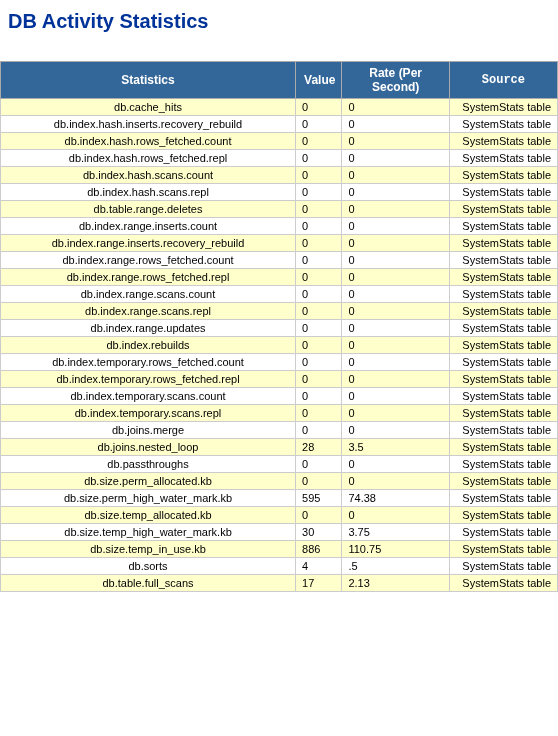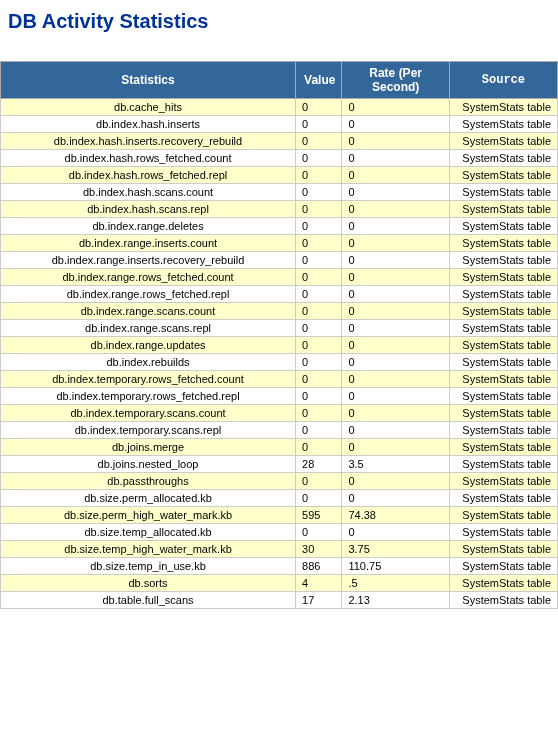--- a/index.html
+++ b/index.html
@@ -73,26 +73,20 @@
     </tr>
   </thead>
   <tbody id="table-body">
   <tr>
         <td class="stat-name">db.cache_hits</td>
         <td class="value-col">0</td>
         <td class="rate-col">0</td>
         <td class="source-col">SystemStats table</td>
       </tr>
       <tr>
-        <td class="stat-name">db.index.hash.inserts</td>
-        <td class="value-col">0</td>
-        <td class="rate-col">0</td>
-        <td class="source-col">SystemStats table</td>
-      </tr>
-      <tr>
         <td class="stat-name">db.index.hash.inserts.recovery_rebuild</td>
         <td class="value-col">0</td>
         <td class="rate-col">0</td>
         <td class="source-col">SystemStats table</td>
       </tr>
       <tr>
         <td class="stat-name">db.index.hash.rows_fetched.count</td>
         <td class="value-col">0</td>
         <td class="rate-col">0</td>
         <td class="source-col">SystemStats table</td>
@@ -109,21 +103,21 @@
         <td class="rate-col">0</td>
         <td class="source-col">SystemStats table</td>
       </tr>
       <tr>
         <td class="stat-name">db.index.hash.scans.repl</td>
         <td class="value-col">0</td>
         <td class="rate-col">0</td>
         <td class="source-col">SystemStats table</td>
       </tr>
       <tr>
-        <td class="stat-name">db.index.range.deletes</td>
+        <td class="stat-name">db.table.range.deletes</td>
         <td class="value-col">0</td>
         <td class="rate-col">0</td>
         <td class="source-col">SystemStats table</td>
       </tr>
       <tr>
         <td class="stat-name">db.index.range.inserts.count</td>
         <td class="value-col">0</td>
         <td class="rate-col">0</td>
         <td class="source-col">SystemStats table</td>
       </tr>

